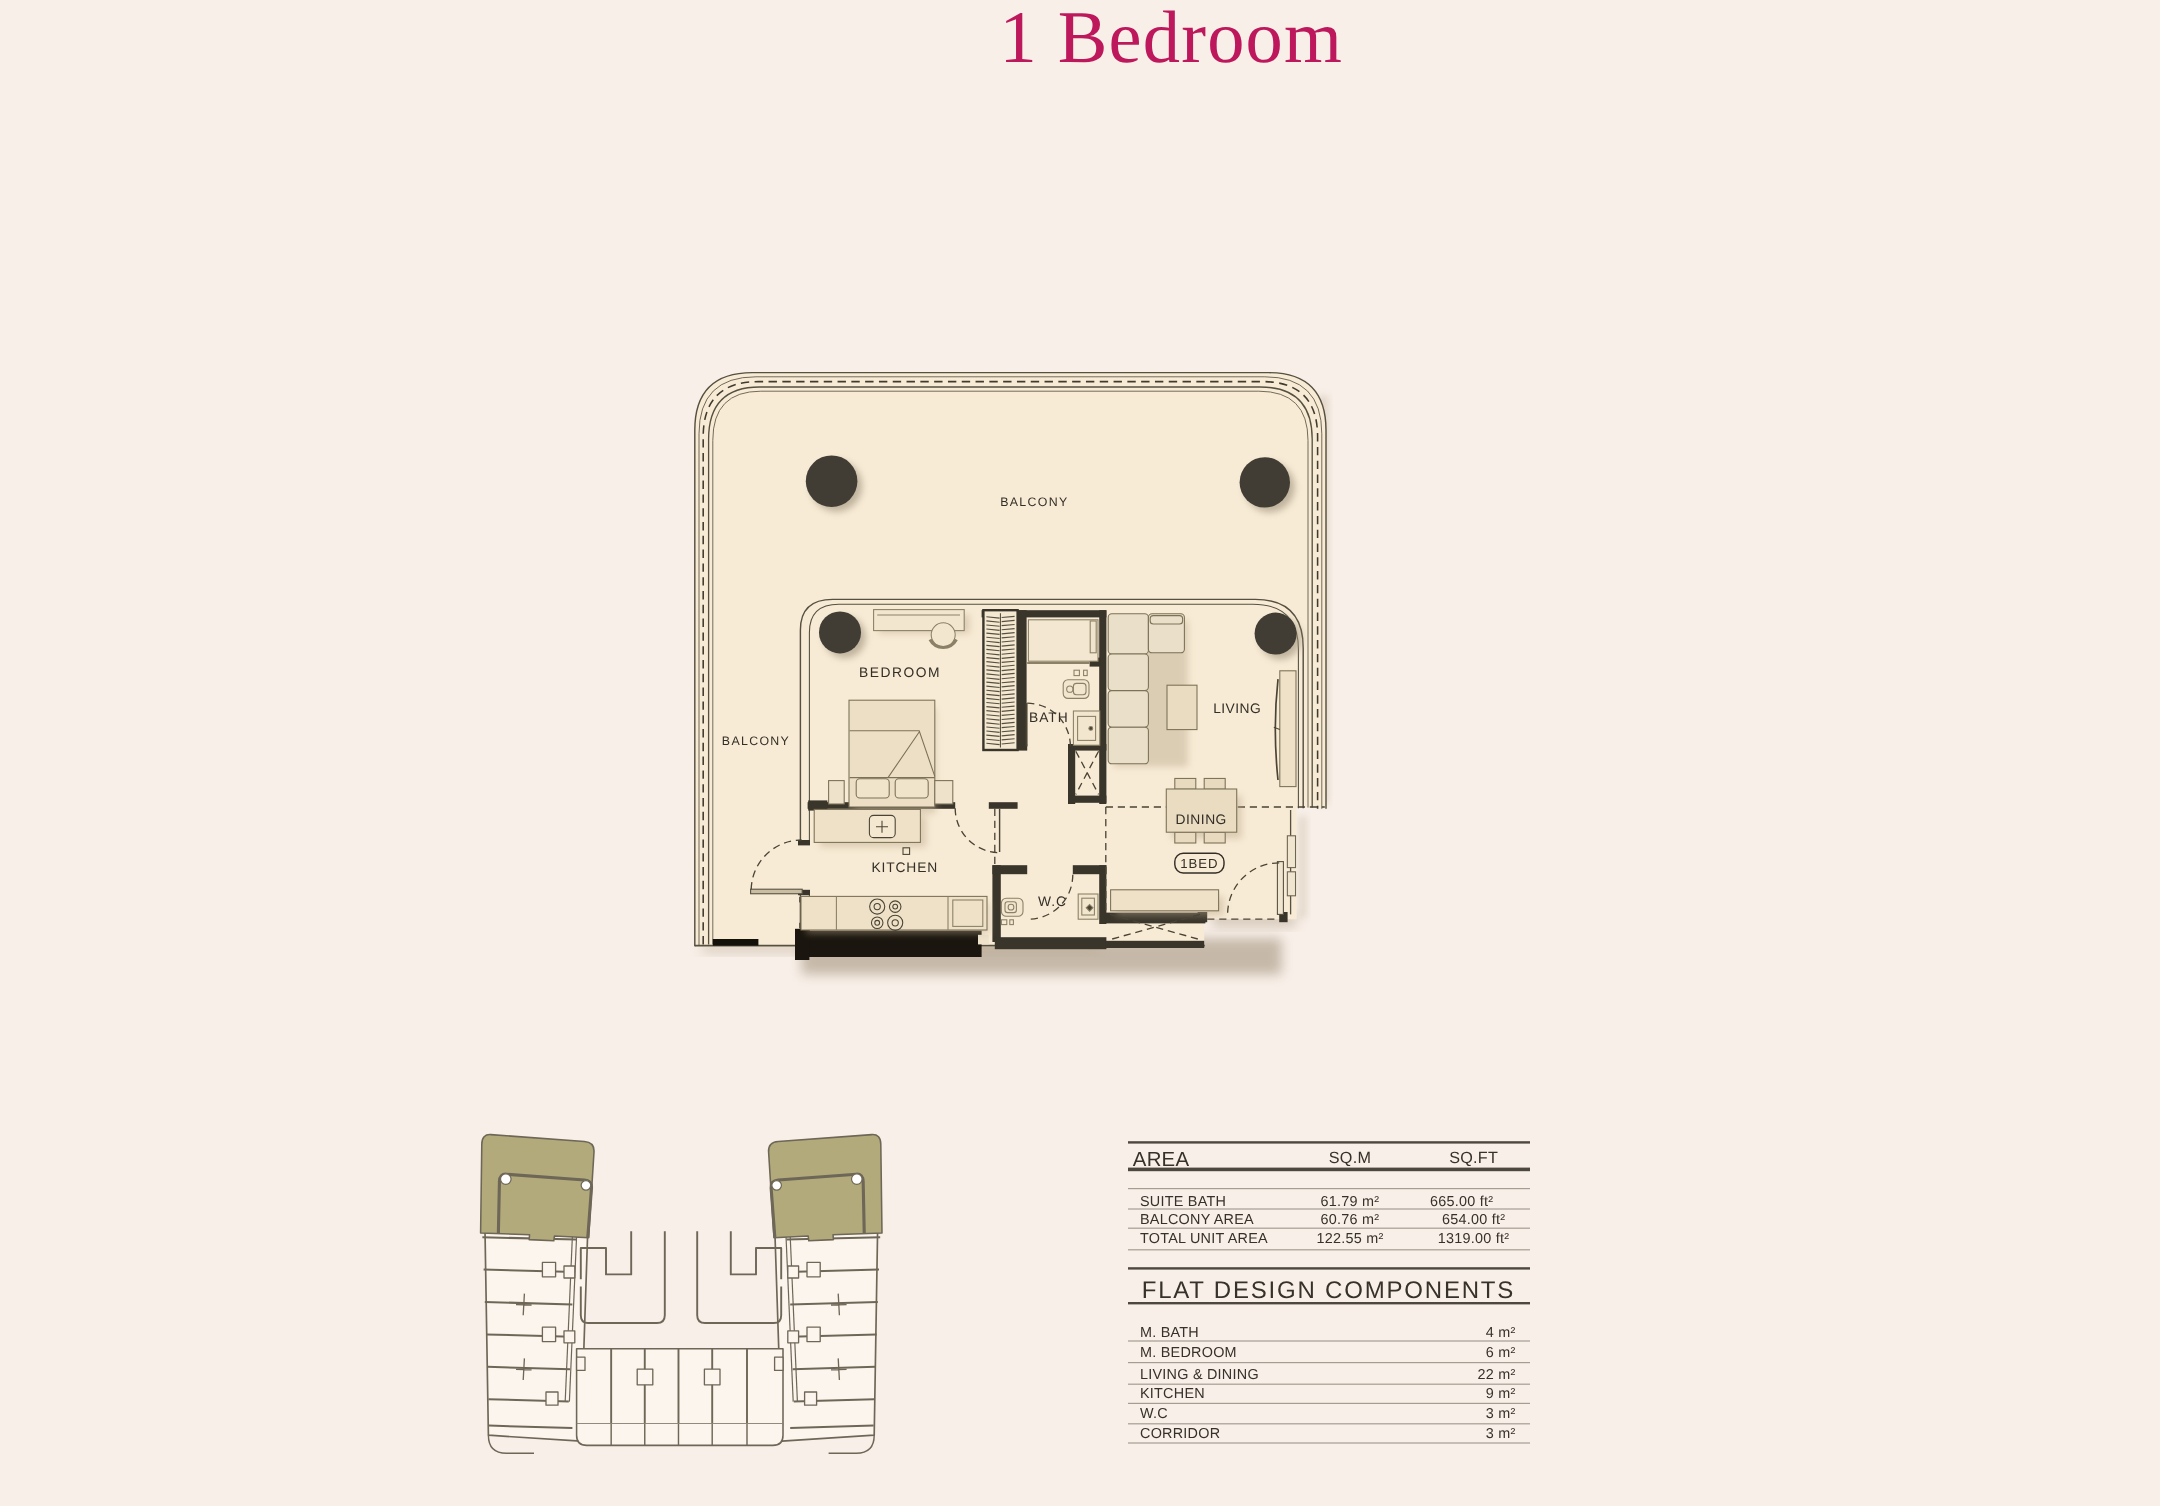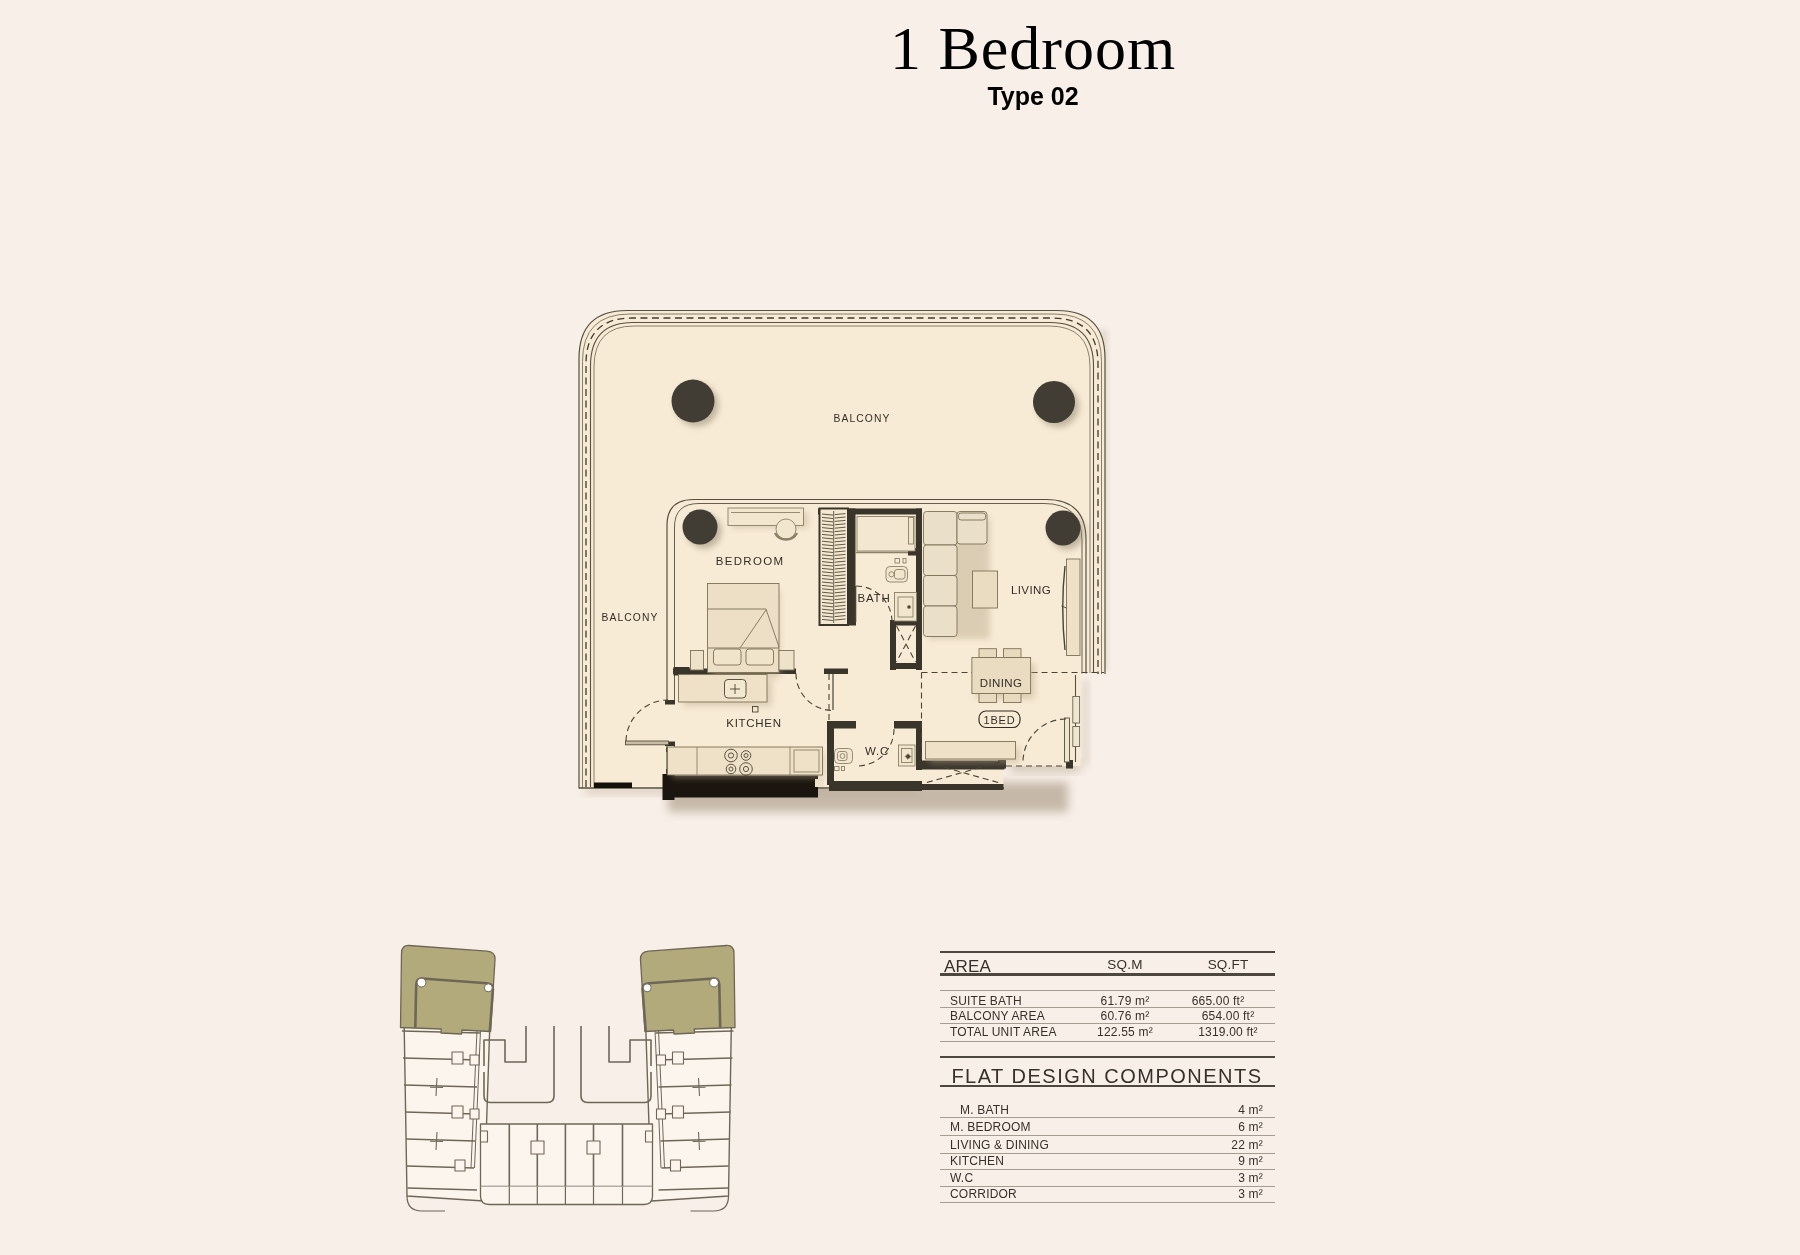--- a/index.html
+++ b/index.html
@@ -1,32 +1,31 @@
 <!DOCTYPE html>
 <html><head>
 <meta charset="utf-8">
 <style>
   html,body{margin:0;padding:0;}
   body{width:1800px;height:1255px;background:#f8efe8;position:relative;overflow:hidden;
        font-family:"Liberation Sans", sans-serif;}
-  #title{position:absolute;top:20px;left:833px;width:400px;text-align:center;color:#000000;}
+  #title{position:absolute;top:4px;left:833px;width:400px;text-align:left;color:#be185d;}
   #title .big{font-family:"Liberation Serif", serif;font-size:62px;line-height:57px;letter-spacing:1px;}
   #title .sub{font-size:25px;font-weight:bold;margin-top:5px;letter-spacing:0px;}
   #tbl{position:absolute;left:940px;top:946px;width:335px;color:#36312a;}
   .ln{position:absolute;left:0;width:335px;background:#4d483f;height:2.2px;}
   .tn{position:absolute;left:0;width:335px;background:#a49e92;height:1px;}
   .tx{position:absolute;font-size:12px;letter-spacing:0.2px;white-space:nowrap;}
   .ctr{transform:translateX(-50%);}
   .rgt{transform:translateX(-100%);}
 </style>
 </head>
 <body>
 <div id="title">
   <div class="big">1 Bedroom</div>
-  <div class="sub">Type 02</div>
 </div>
 
 <svg id="plan" width="1800" height="1255" viewBox="0 0 1800 1255" style="position:absolute;left:0;top:0">
   <defs>
     <filter id="soft" x="-40%" y="-40%" width="180%" height="180%">
       <feGaussianBlur stdDeviation="5"></feGaussianBlur>
     </filter>
     <filter id="soft2" x="-40%" y="-40%" width="180%" height="180%">
       <feGaussianBlur stdDeviation="3"></feGaussianBlur>
     </filter>
@@ -403,21 +402,21 @@
   <div class="tx ctr" style="left:185px;top:62.6px">60.76 m²</div>
   <div class="tx ctr" style="left:288px;top:62.6px">654.00 ft²</div>
   <div class="tn" style="top:76.9px"></div>
   <div class="tx" style="left:10px;top:79px">TOTAL UNIT AREA</div>
   <div class="tx ctr" style="left:185px;top:79px">122.55 m²</div>
   <div class="tx ctr" style="left:288px;top:79px">1319.00 ft²</div>
   <div class="tn" style="top:94.5px"></div>
   <div class="ln" style="top:110.3px"></div>
   <div class="tx ctr" style="left:167px;top:118.5px;font-size:20px;letter-spacing:1.5px">FLAT DESIGN COMPONENTS</div>
   <div class="ln" style="top:139.3px"></div>
-  <div class="tx" style="left:20px;top:156.5px">M. BATH</div>
+  <div class="tx" style="left:10px;top:156.5px">M. BATH</div>
   <div class="tx rgt" style="left:323px;top:156.5px">4 m²</div>
   <div class="tn" style="top:171px"></div>
   <div class="tx" style="left:10px;top:174px">M. BEDROOM</div>
   <div class="tx rgt" style="left:323px;top:174px">6 m²</div>
   <div class="tn" style="top:189.1px"></div>
   <div class="tx" style="left:10px;top:191.5px">LIVING &amp; DINING</div>
   <div class="tx rgt" style="left:323px;top:191.5px">22 m²</div>
   <div class="tn" style="top:206.7px"></div>
   <div class="tx" style="left:10px;top:208px">KITCHEN</div>
   <div class="tx rgt" style="left:323px;top:208px">9 m²</div>

